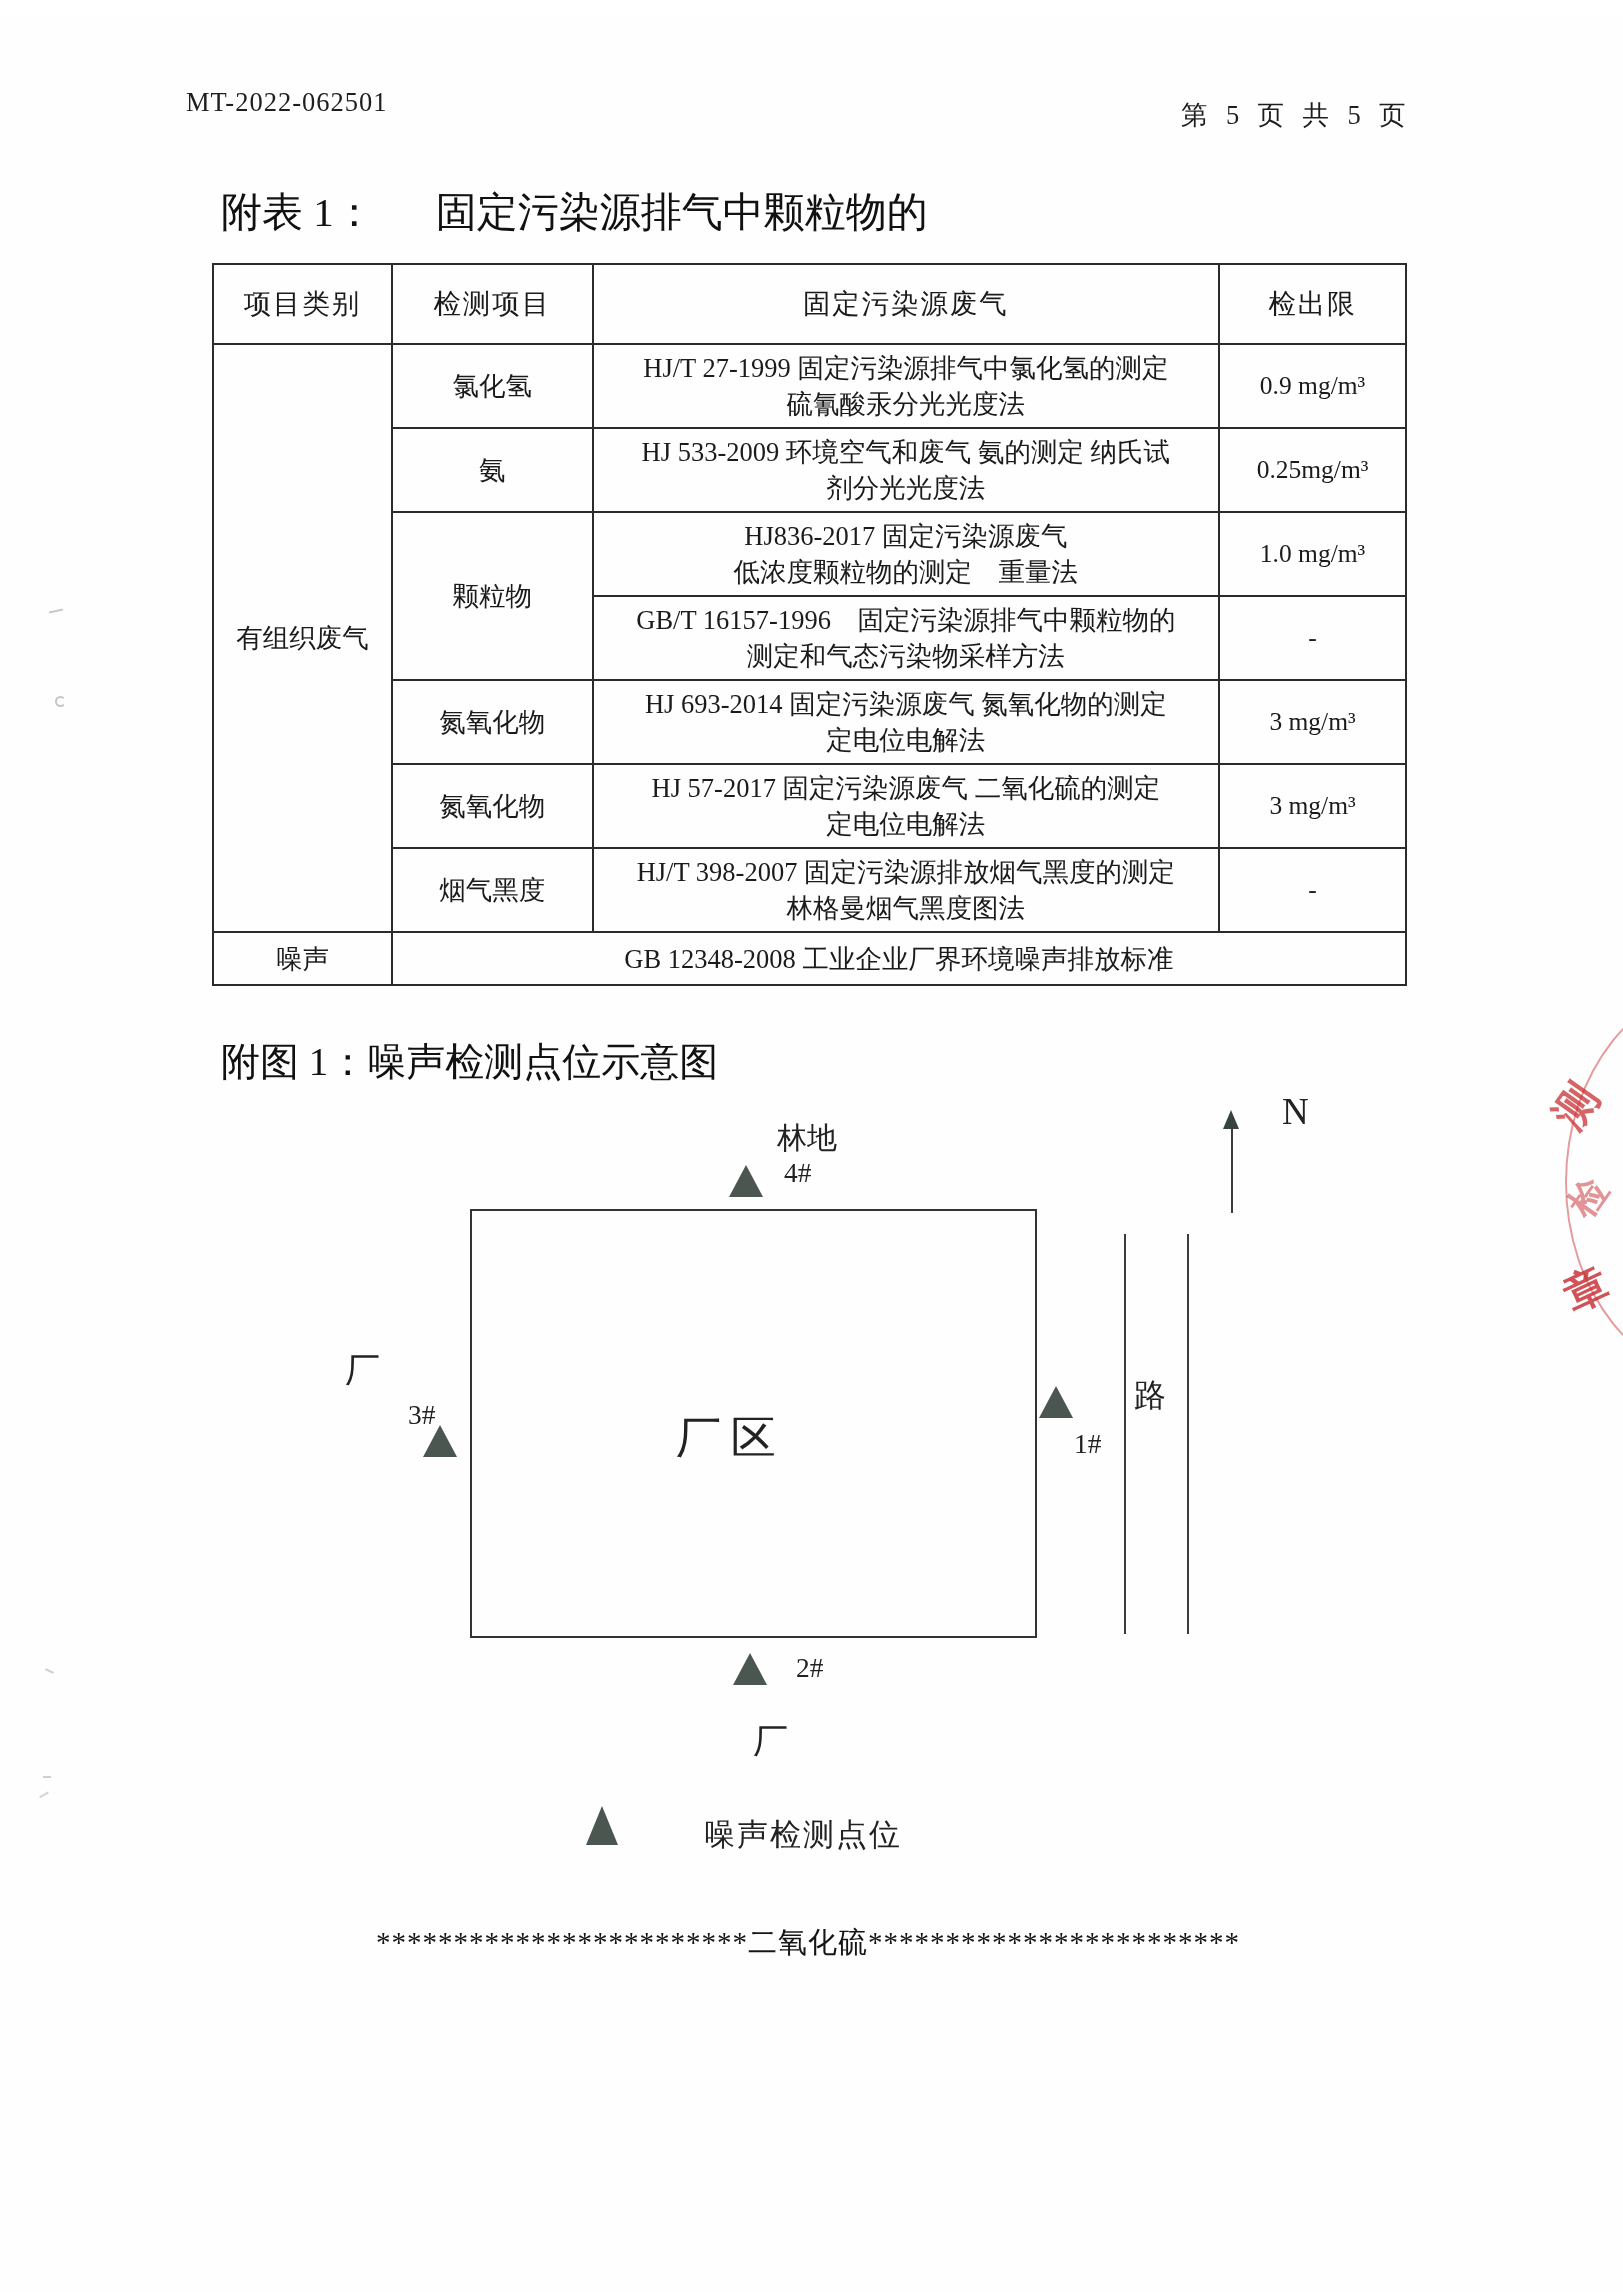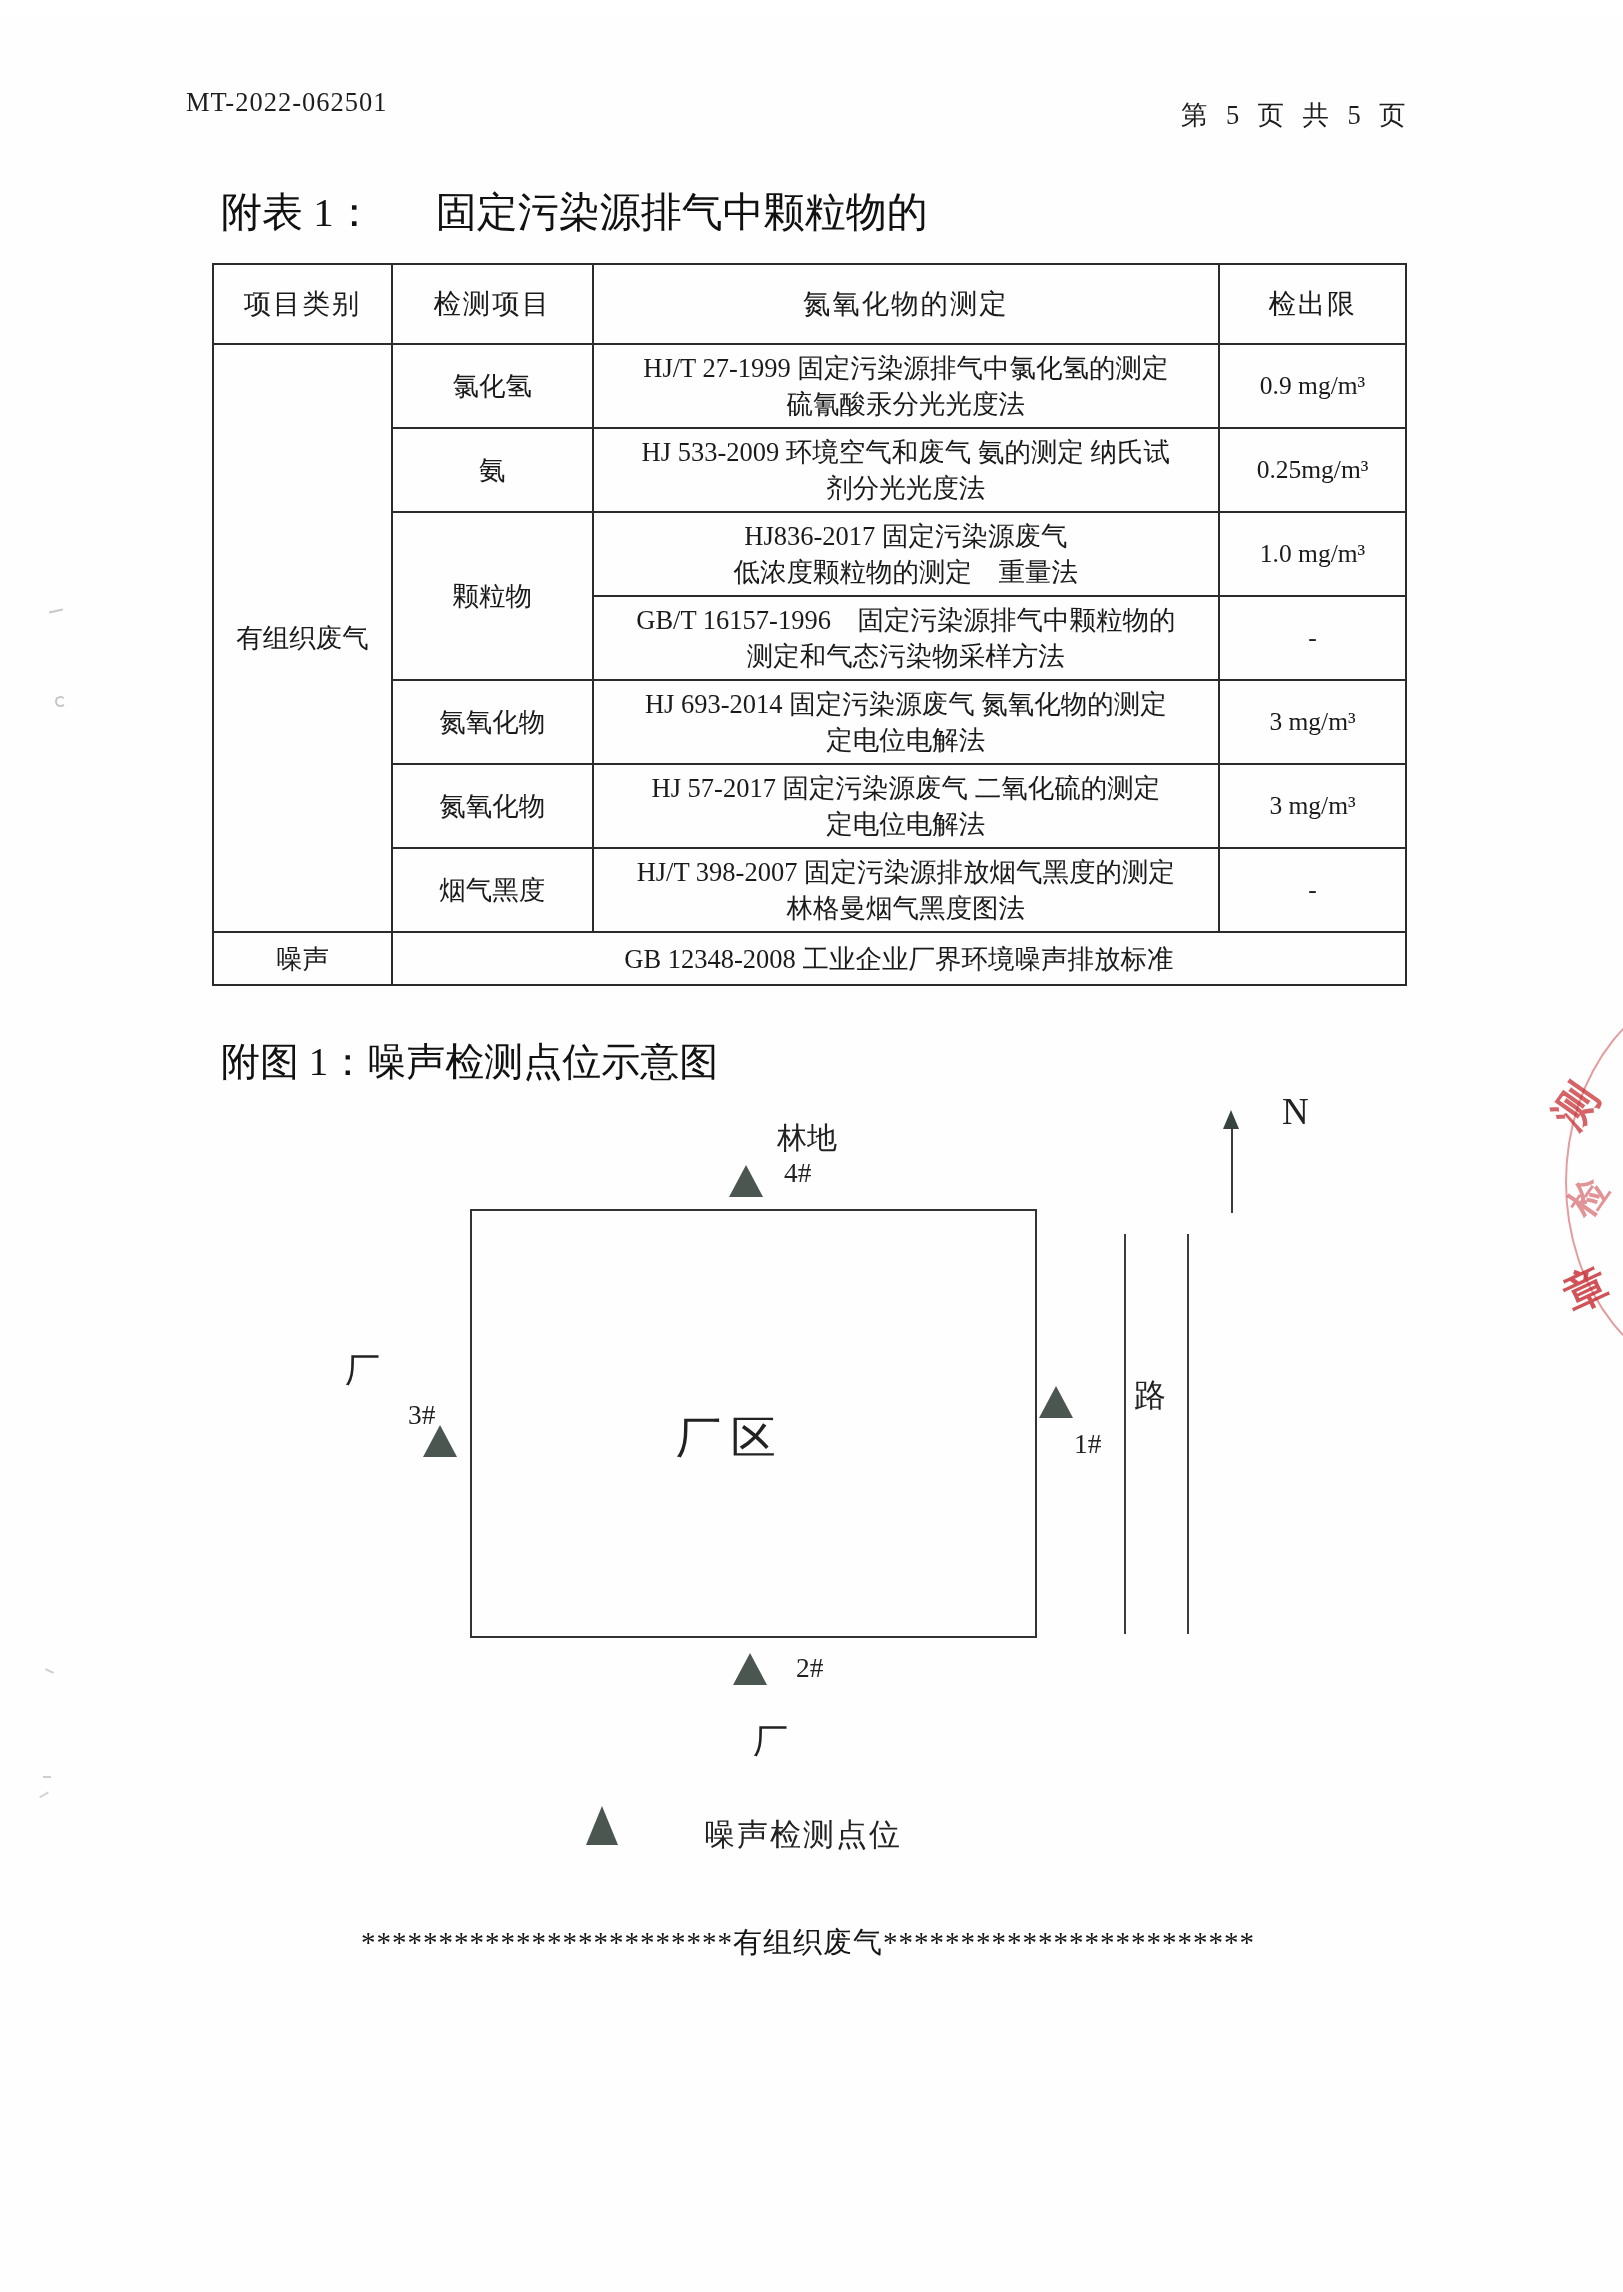--- a/index.html
+++ b/index.html
@@ -105,21 +105,21 @@
     <colgroup>
         <col class="c1">
         <col class="c2">
         <col class="c3">
         <col class="c4">
       </colgroup>
     <thead>
       <tr>
         <th>项目类别</th>
         <th>检测项目</th>
-        <th>氮氧化物的测定</th>
+        <th>固定污染源废气</th>
         <th>检出限</th>
       </tr>
     </thead>
     <tbody>
       <tr>
         <td rowspan="7">有组织废气</td>
         <td>氯化氢</td>
         <td class="method-cell">HJ/T 27-1999 固定污染源排气中氯化氢的测定
 硫氰酸汞分光光度法</td>
         <td class="limit-cell">0.9 mg/m³</td>
@@ -190,21 +190,21 @@
   <div class="vline" style="left:1187px; top:1218px; height:400px;"></div>
   <div class="lbl" style="left:1134px; top:1358px; font-size:32px;">路</div>
 
   <div class="tri" style="left:733px; top:1637px;"></div>
   <div class="lbl" style="left:796px; top:1637px; font-size:27.4px;">2#</div>
   <div class="lbl" style="left:753px; top:1702px; font-size:35px;">厂</div>
 
   <div class="legend-tri" style="left:586px; top:1790px;"></div>
   <div class="lbl" style="left:704px; top:1798px; font-size:31px; letter-spacing:2px;">噪声检测点位</div>
 
-  <div class="end-marker">************************有组织废气************************</div>
+  <div class="end-marker">************************二氧化硫************************</div>
 
   <div class="stamp">
     <div class="arc"></div>
     <div class="ch ch1">测</div>
     <div class="ch ch2">检</div>
     <div class="ch ch3">章</div>
   </div>
 
   <div class="artifact a1"></div>
   <div class="artifact a2"></div>

